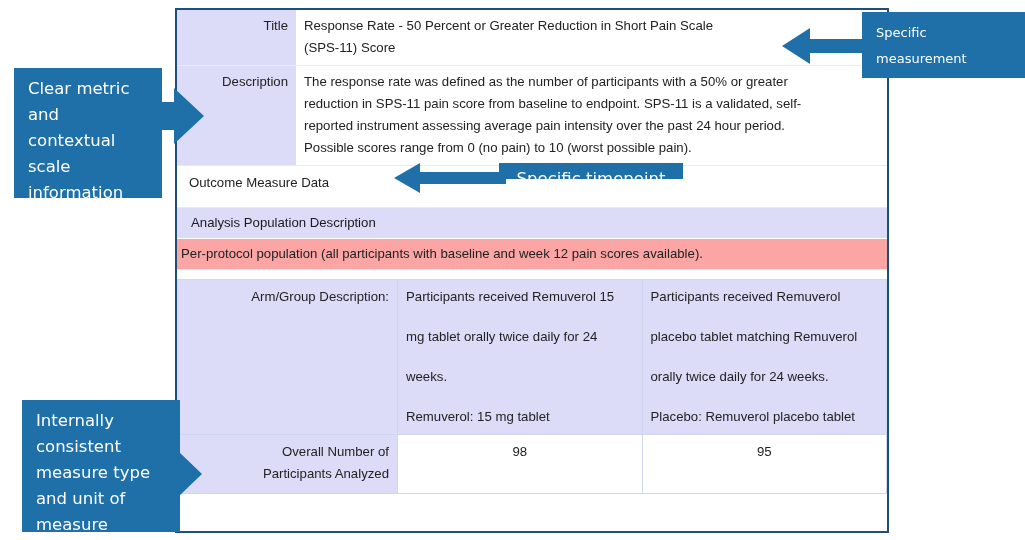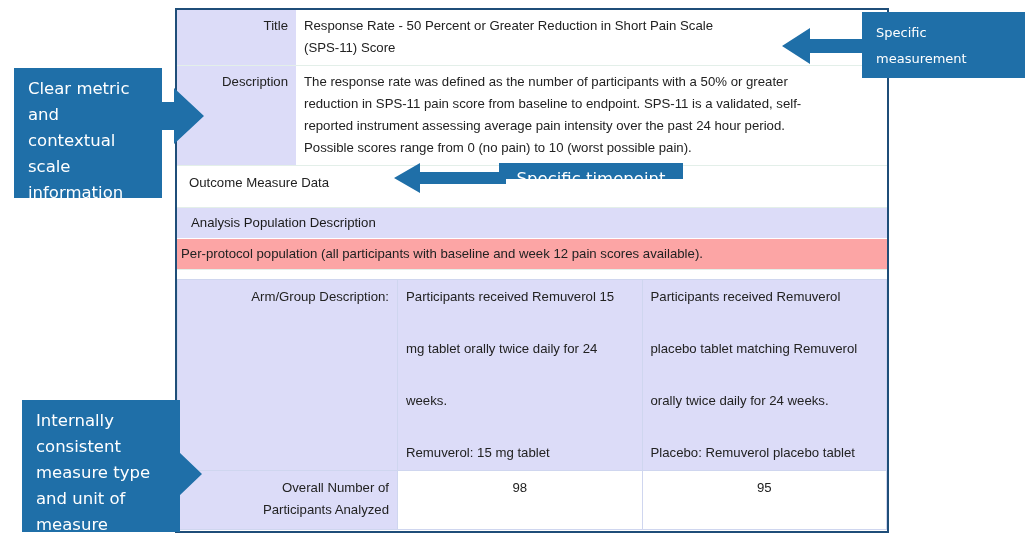--- a/index.html
+++ b/index.html
@@ -115,21 +115,21 @@
     padding-bottom: 5px;
   }
   td.arm-desc {
     background: #dcdcf8;
     text-align: left;
   }
   td.arm-desc p {
     margin: 0;
   }
   td.arm-desc p + p {
-    margin-top: 30px;
+    margin-top: 18px;
   }
   td.data-cell {
     background: #ffffff;
     text-align: center;
   }
   .count-row td.data-cell {
     height: 46px;
   }
 
   

